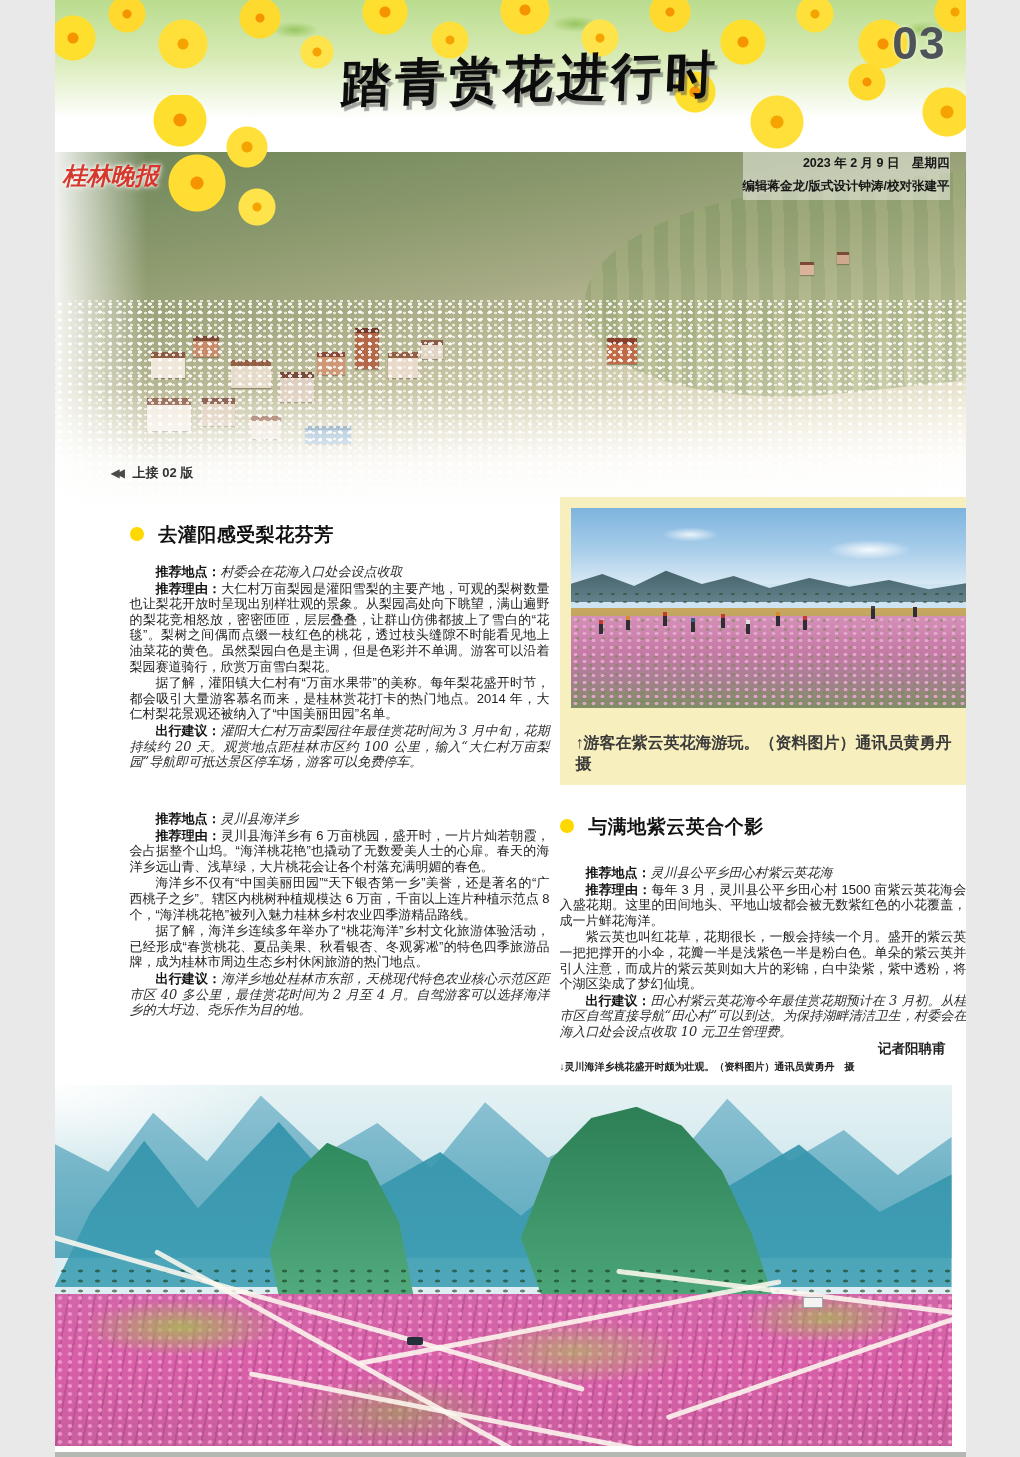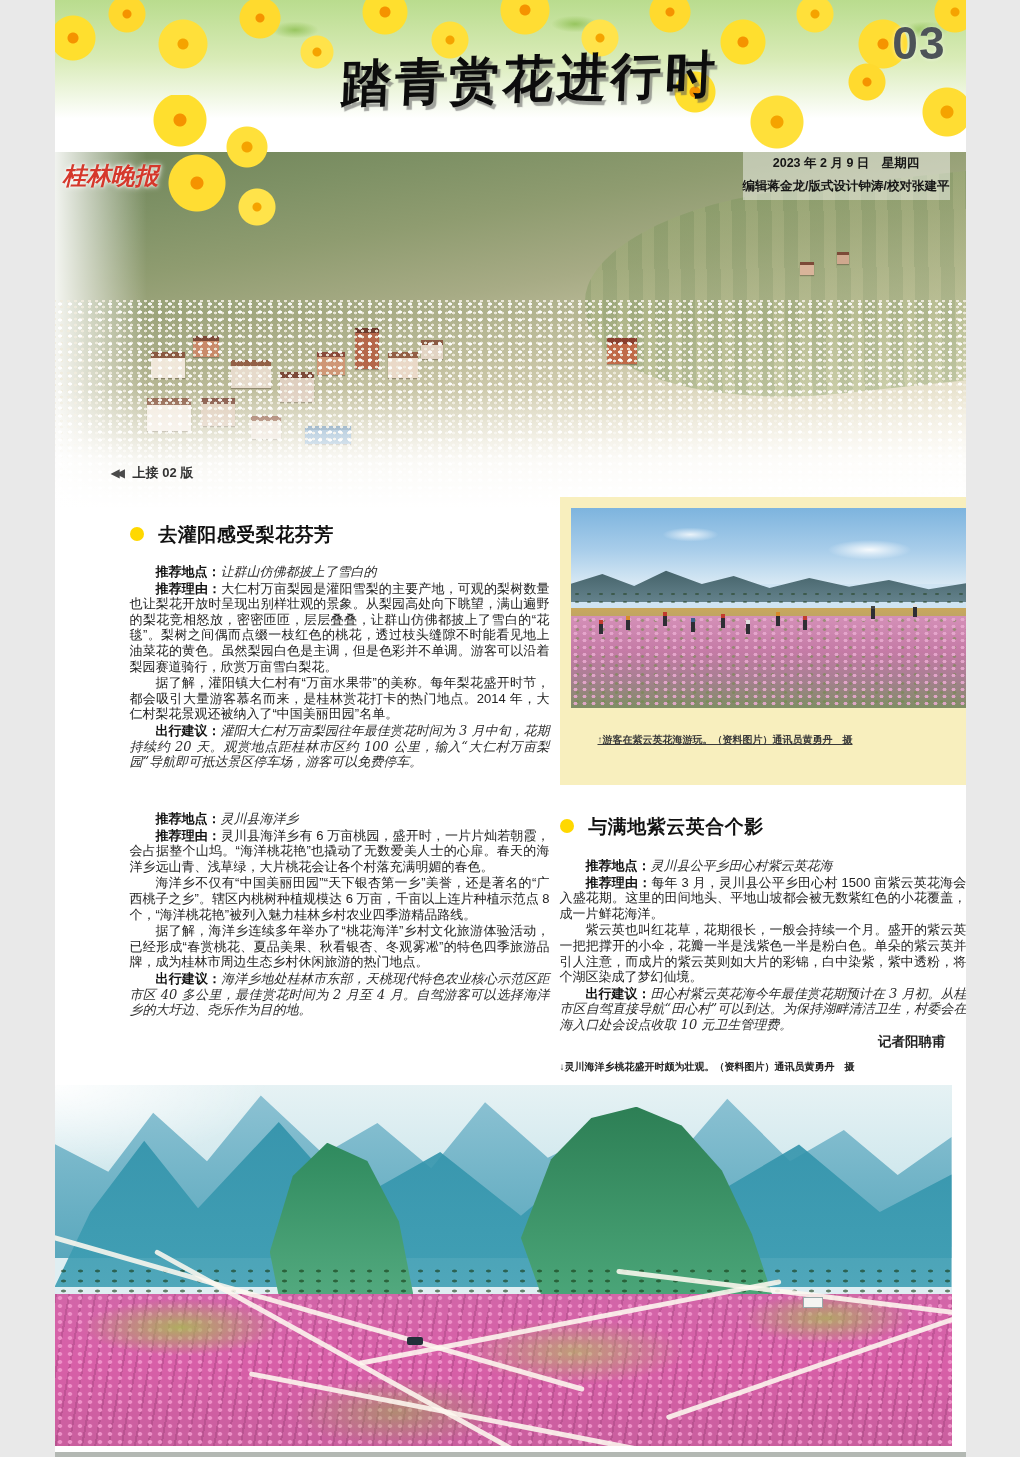--- a/index.html
+++ b/index.html
@@ -61,21 +61,21 @@
   .hero-blossoms{position:absolute;left:0;right:0;top:42%;bottom:0;
     background-image:
       radial-gradient(rgba(255,255,255,.95) 1.6px,rgba(255,255,255,0) 2.4px),
       radial-gradient(rgba(240,236,222,.9) 1.3px,rgba(240,236,222,0) 2px);
     background-size:10px 8px,7px 6px;background-position:0 0,3px 4px;}
   .hero-fade{position:absolute;left:0;right:0;bottom:-2px;height:34%;
     background:linear-gradient(to bottom,rgba(255,255,255,0),rgba(255,255,255,.85) 60%,#fff 100%);}
   .house{position:absolute;box-shadow:0 1px 1px rgba(60,40,30,.35);}
   .masthead{position:absolute;left:8px;top:160px;font-size:24px;font-weight:bold;font-style:italic;
     font-family:"DejaVu Serif","Liberation Serif",serif;color:#d5382c;text-shadow:0 0 6px #fff,0 0 3px #fff;}
-  .dateline{position:absolute;right:16px;top:150px;text-align:center;font-size:12.5px;font-weight:bold;
+  .dateline{position:absolute;right:16px;top:150px;text-align:right;font-size:12.5px;font-weight:bold;
     color:#161616;line-height:23px;background:rgba(255,255,255,.45);padding:2px 0;}
   .continued{position:absolute;left:56px;top:464px;font-size:13px;font-weight:bold;color:#333;}
   .continued .tri{color:#4a4a4a;font-size:12px;margin-right:8px;letter-spacing:-4px;}
 
   
   .art{position:absolute;width:420px;}
   .art-head{margin:0;font-size:19px;font-weight:bold;color:#111;letter-spacing:.5px;}
   .art-head .dot{display:inline-block;width:14px;height:14px;border-radius:50%;background:#ffd800;margin-right:9px;}
   .art-body{font-size:13px;line-height:15.6px;text-align:justify;color:#232323;}
   .art-body p{margin:0 0 1px 0;text-indent:2em;}
@@ -98,21 +98,21 @@
     background:linear-gradient(to bottom,#46683c,#5c7f4a);
     background-image:radial-gradient(rgba(30,60,25,.5) 1.5px,transparent 2.2px);background-size:12px 8px;}
   .pv-tan{position:absolute;left:0;right:0;top:50%;height:5%;background:linear-gradient(to bottom,#c9a85c,#bfa465);}
   .pv-field{position:absolute;left:0;right:0;top:54%;bottom:0;
     background-image:
       radial-gradient(rgba(232,169,207,.9) 1.6px,rgba(232,169,207,0) 2.4px),
       radial-gradient(rgba(110,140,70,.55) 1.4px,rgba(110,140,70,0) 2.2px),
       linear-gradient(to bottom,#d490b8 0%,#c57ba6 38%,#a87f92 68%,#7e8e63 100%);
     background-size:9px 7px,13px 9px,100% 100%;}
   .person{position:absolute;width:4px;height:10px;background:#2e2e34;}
-  .pv-cap{position:absolute;left:38px;top:236px;width:380px;font-size:10px;font-weight:bold;color:#3a3a3a;text-decoration:underline;}
+  .pv-cap{position:absolute;left:16px;top:236px;width:380px;font-size:16px;font-weight:bold;color:#3a3a3a;}
 
   
   .rail-cap{position:absolute;left:927px;top:617px;width:86px;font-size:13.5px;font-weight:bold;
     color:#2f2f2f;line-height:21px;white-space:pre-line;}
 
   
   .bottom-cap{position:absolute;left:505px;top:1060px;width:430px;font-size:10px;font-weight:bold;color:#222;}
 
   
   .photo-peach{position:absolute;left:0;right:14px;top:1085px;height:361px;overflow:hidden;background:#dfeef2;}
@@ -192,21 +192,21 @@
     <span class="tri">◀◀</span>
     <span>上接 02 版</span>
   </div>
 
   <div class="art" style="left:75px;top:522px;">
     <h2 class="art-head">
       <span class="dot"></span>
       <span>去灌阳感受梨花芬芳</span>
     </h2>
     <div class="art-body" style="margin-top:16px;">
-      <p><b>推荐地点：</b><span class="kai">让群山仿佛都披上了雪白的</span></p>
+      <p><b>推荐地点：</b><span class="kai">村委会在花海入口处会设点收取</span></p>
       <p><b>推荐理由：</b><span>大仁村万亩梨园是灌阳雪梨的主要产地，可观的梨树数量也让梨花开放时呈现出别样壮观的景象。从梨园高处向下眺望，满山遍野的梨花竞相怒放，密密匝匝，层层叠叠，让群山仿佛都披上了雪白的“花毯”。梨树之间偶而点缀一枝红色的桃花，透过枝头缝隙不时能看见地上油菜花的黄色。虽然梨园白色是主调，但是色彩并不单调。游客可以沿着梨园赛道骑行，欣赏万亩雪白梨花。</span></p>
       <p>据了解，灌阳镇大仁村有“万亩水果带”的美称。每年梨花盛开时节，都会吸引大量游客慕名而来，是桂林赏花打卡的热门地点。2014 年，大仁村梨花景观还被纳入了“中国美丽田园”名单。</p>
       <p><b>出行建议：</b><span class="kai">灌阳大仁村万亩梨园往年最佳赏花时间为 3 月中旬，花期持续约 20 天。观赏地点距桂林市区约 100 公里，输入“大仁村万亩梨园”导航即可抵达景区停车场，游客可以免费停车。</span></p>
     </div>
   </div>
 
   <div class="art" style="left:75px;top:795px;">
     <div class="art-body" style="margin-top:16px;">
       <p><b>推荐地点：</b><span class="kai">灵川县海洋乡</span></p>
       <p><b>推荐理由：</b><span>灵川县海洋乡有 6 万亩桃园，盛开时，一片片灿若朝霞，会占据整个山坞。“海洋桃花艳”也撬动了无数爱美人士的心扉。春天的海洋乡远山青、浅草绿，大片桃花会让各个村落充满明媚的春色。</span></p>
@@ -243,21 +243,21 @@
 白 色 覆 盖 。
 （资料图片）
 通讯员
 伍秋福　摄</div>
 
   <div class="art" style="left:505px;top:814px;">
     <h2 class="art-head">
       <span class="dot"></span>
       <span>与满地紫云英合个影</span>
     </h2>
-    <div class="art-body" style="margin-top:18px;">
+    <div class="art-body" style="margin-top:25px;">
       <p><b>推荐地点：</b><span class="kai">灵川县公平乡田心村紫云英花海</span></p>
       <p><b>推荐理由：</b><span>每年 3 月，灵川县公平乡田心村 1500 亩紫云英花海会进入盛花期。这里的田间地头、平地山坡都会被无数紫红色的小花覆盖，变成一片鲜花海洋。</span></p>
       <p>紫云英也叫红花草，花期很长，一般会持续一个月。盛开的紫云英像一把把撑开的小伞，花瓣一半是浅紫色一半是粉白色。单朵的紫云英并不引人注意，而成片的紫云英则如大片的彩锦，白中染紫，紫中透粉，将整个湖区染成了梦幻仙境。</p>
       <p><b>出行建议：</b><span class="kai">田心村紫云英花海今年最佳赏花期预计在 3 月初。从桂林市区自驾直接导航“田心村”可以到达。为保持湖畔清洁卫生，村委会在花海入口处会设点收取 10 元卫生管理费。</span></p>
       <p class="byline">记者阳聃甫</p>
     </div>
   </div>
 
   <div class="bottom-cap">↓灵川海洋乡桃花盛开时颇为壮观。（资料图片）通讯员黄勇丹　摄</div>
 

